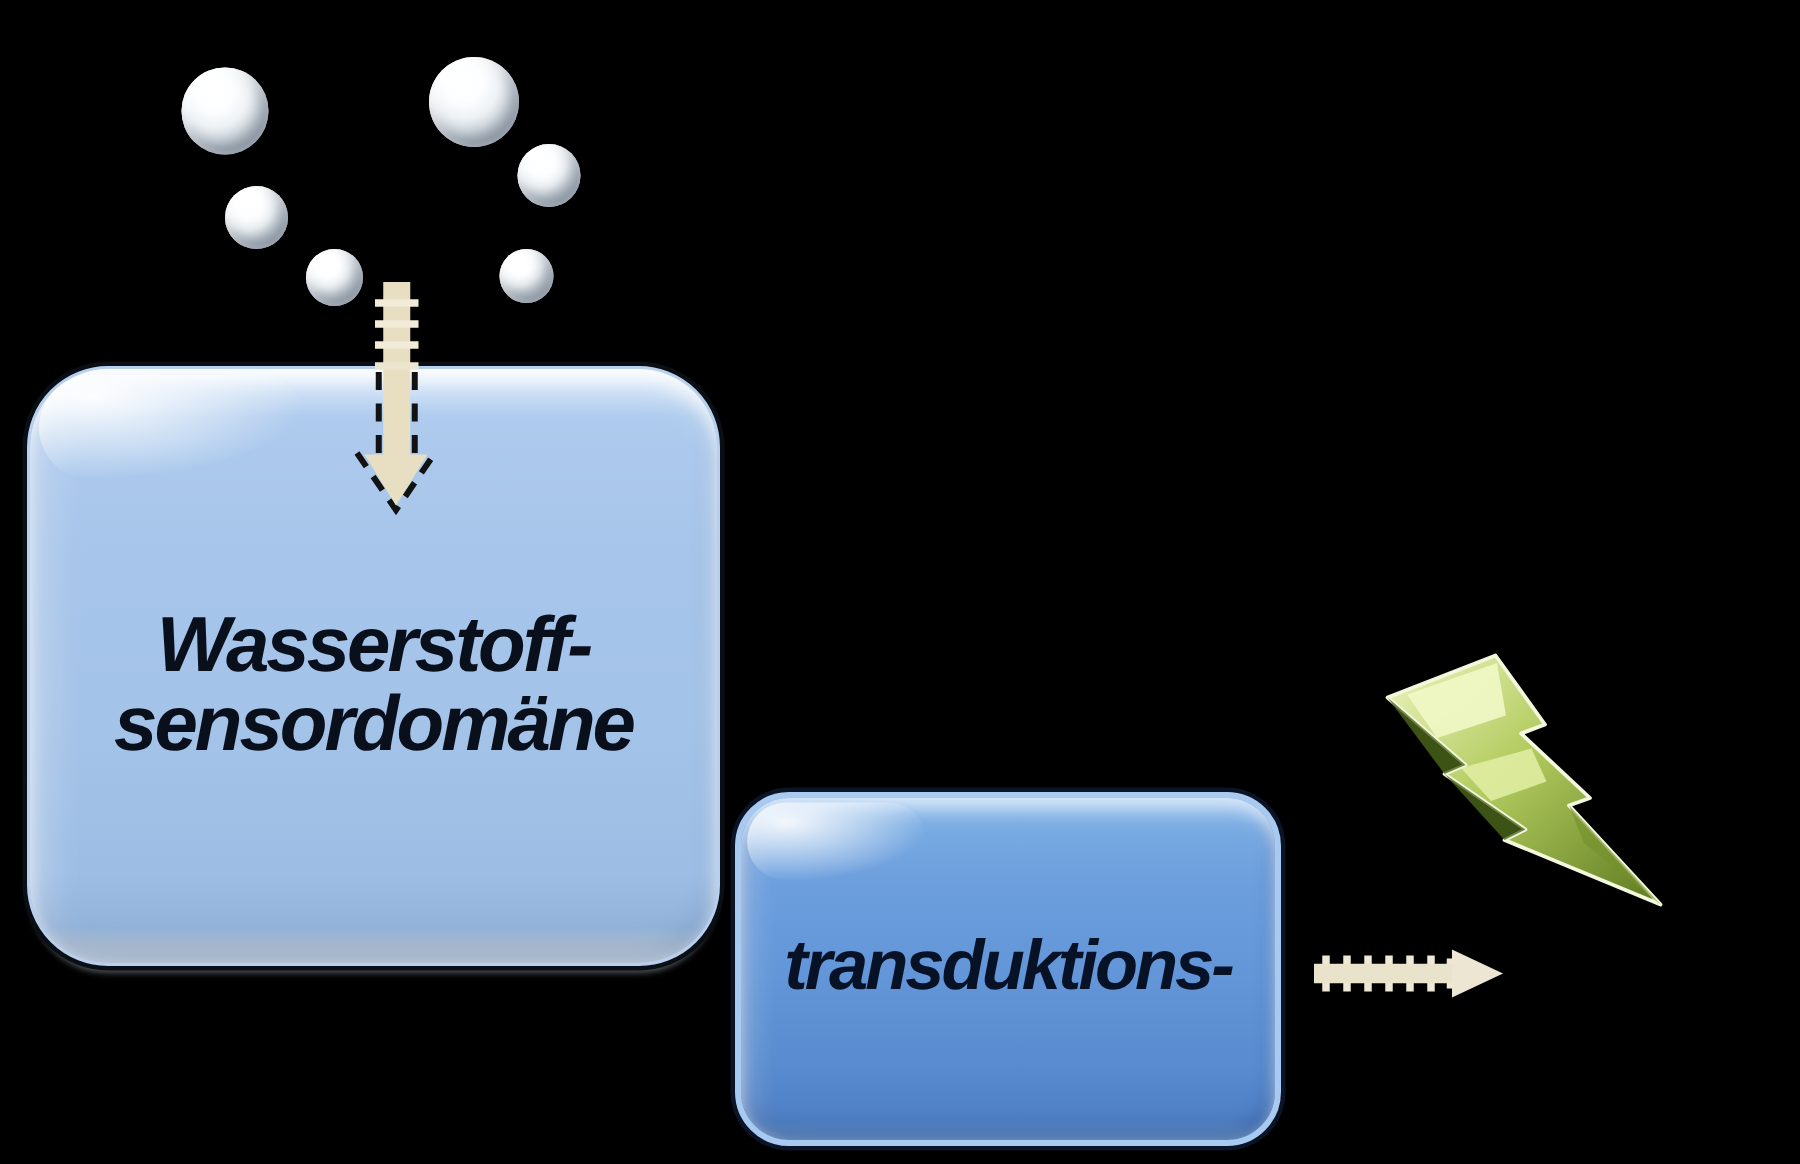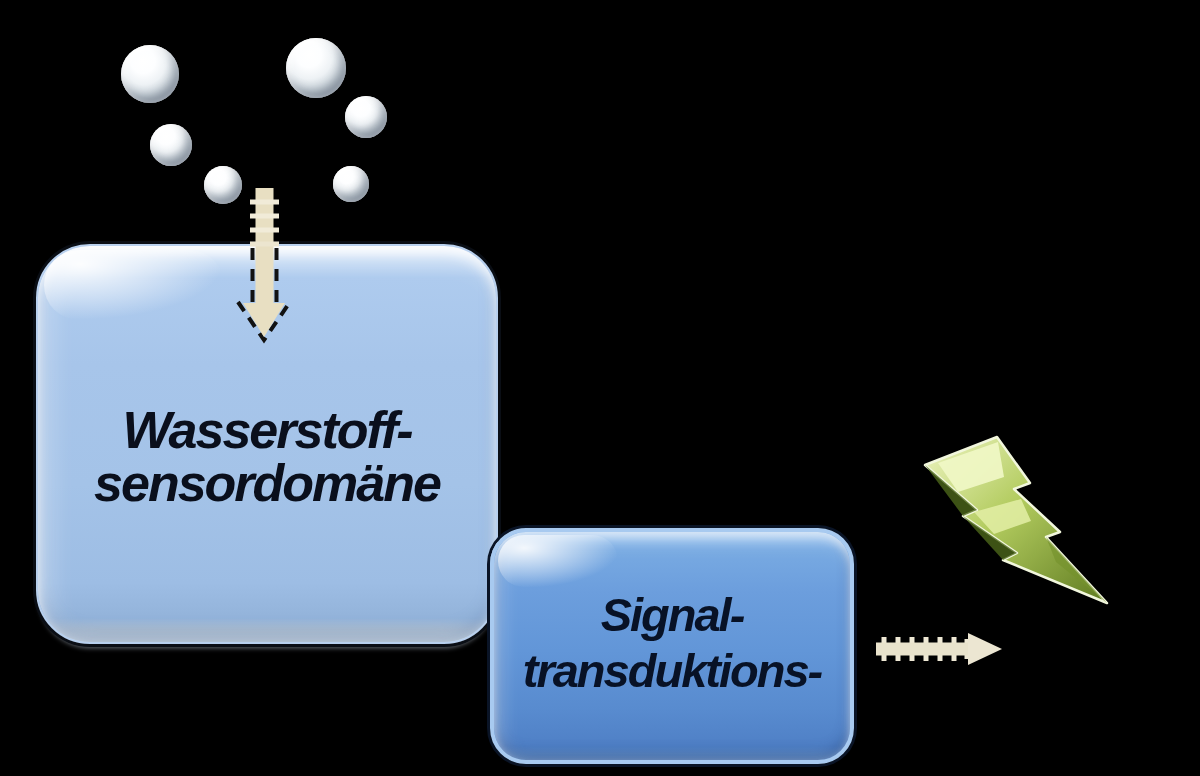--- a/index.html
+++ b/index.html
@@ -33,21 +33,21 @@
   .box{
     position:absolute;
     display:flex;flex-direction:column;align-items:center;justify-content:center;
     text-align:center;
     font-weight:bold;font-style:italic;
     color:#0a0f1c;
   }
   .box .line{display:block;white-space:nowrap;}
 
   .sensor-box{
-    left:36px;top:244px;width:458px;height:396px;
+    left:18px;top:244px;width:458px;height:396px;
     border-radius:54px;
     background:linear-gradient(180deg,
       #eaf2fc 0%, #c9ddf5 3%, #aecbee 8%, #a7c5ea 30%, #a4c3e8 60%,
       #9dbde4 85%, #93b3da 94%, #aebfd2 97%, #c9d3dc 100%);
     border:2px solid #b8d0ee;
     box-shadow:
       0 0 0 3px #0a0e15,
       0 7px 5px -3px rgba(200,212,228,.5),
       inset 0 7px 12px rgba(255,255,255,.8),
       inset 10px 12px 26px rgba(255,255,255,.38),
@@ -99,21 +99,20 @@
 
 <div class="box sensor-box">
   <div class="text-block">
     <span class="line">Wasserstoff-</span>
     <span class="line">sensordomäne</span>
   </div>
 </div>
 
 <div class="box transduction-box">
   <div class="text-block">
-    <span class="line">Signal-</span>
     <span class="line">transduktions-</span>
   </div>
 </div>
 
 <svg class="overlay-svg" style="left:225px;top:180px;" width="80" height="168" viewBox="225 180 80 168">
 
   <line x1="252.5" y1="248" x2="252.5" y2="306" stroke="#121212" stroke-width="4" stroke-dasharray="12 9"></line>
   <line x1="276.5" y1="248" x2="276.5" y2="306" stroke="#121212" stroke-width="4" stroke-dasharray="12 9"></line>
 
   <polyline points="238,302 264,340 290,302" fill="none" stroke="#121212" stroke-width="4" stroke-dasharray="11 8"></polyline>

